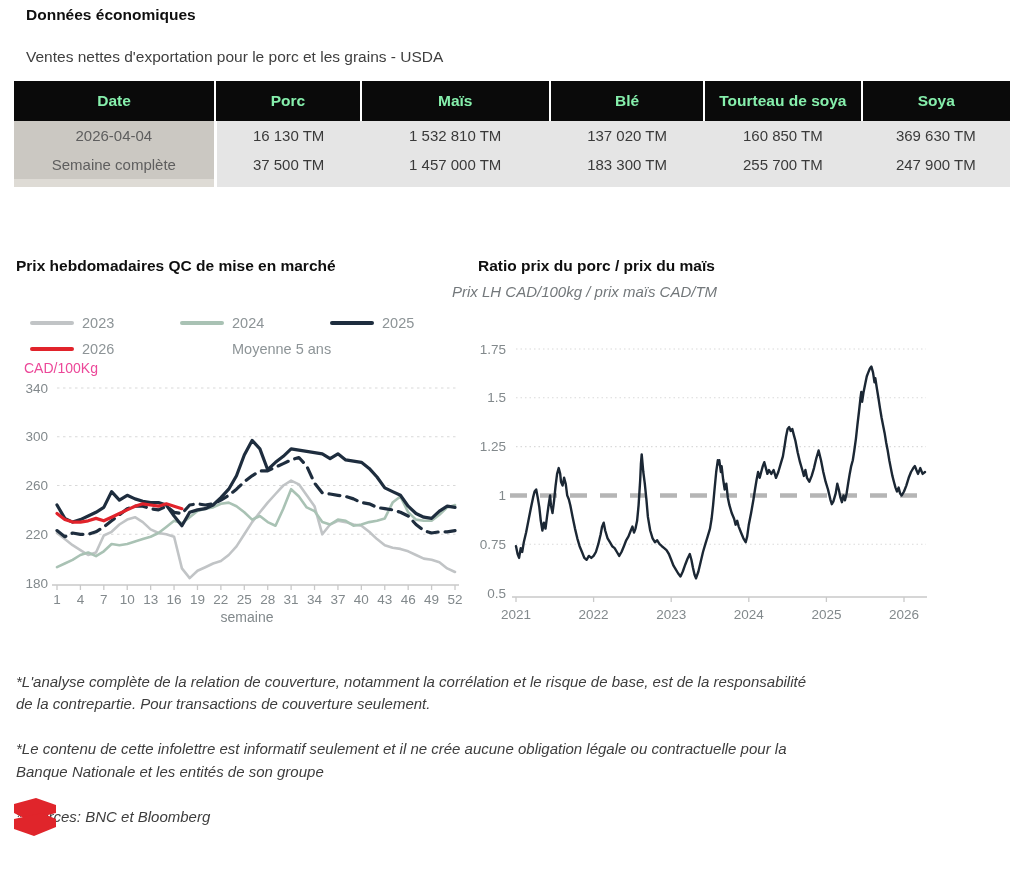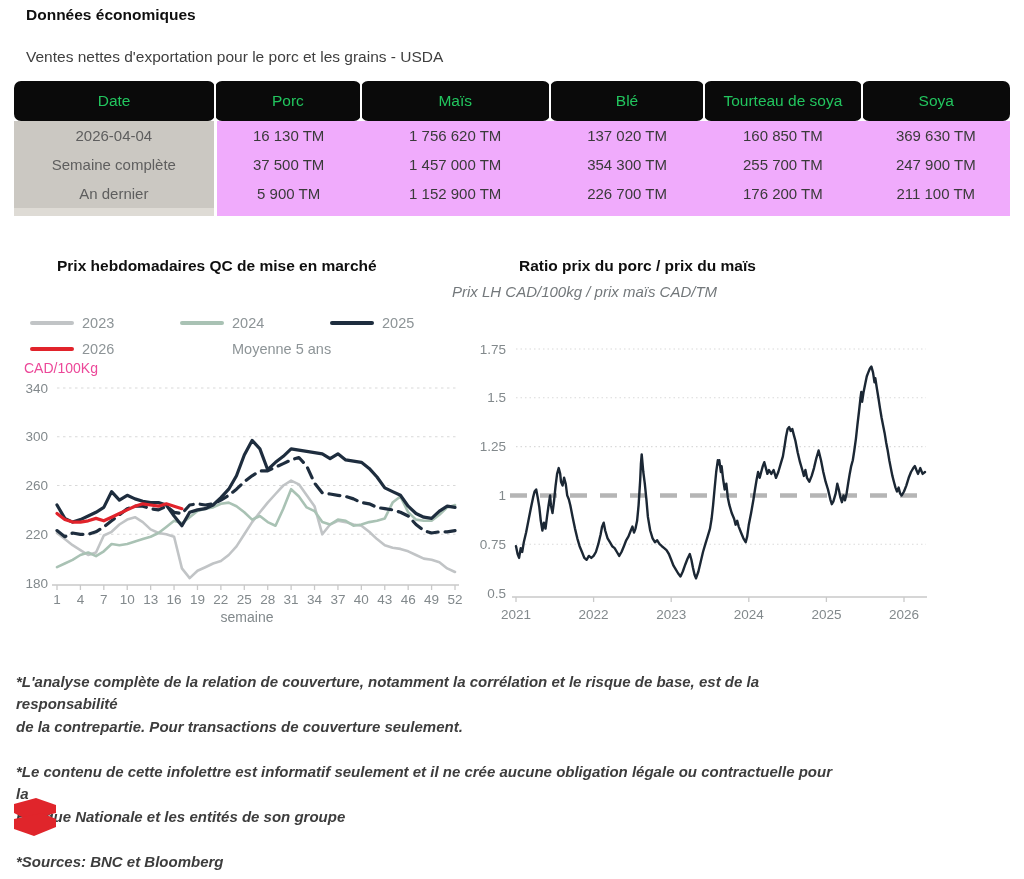--- a/index.html
+++ b/index.html
@@ -4,40 +4,40 @@
 <style>
   html,body{margin:0;padding:0;background:#fff;}
   #page{position:relative;width:1024px;height:879px;background:#fff;overflow:hidden;
         font-family:"Liberation Sans","DejaVu Sans",sans-serif;color:#111;}
   .abs{position:absolute;}
   .page-title{left:26px;top:6px;font-size:15.5px;font-weight:bold;color:#0f0f0f;}
   .subtitle{left:26px;top:48px;font-size:15.5px;color:#3f3f3f;}
 
   
   #tbl{left:14px;top:81px;width:996px;border-collapse:collapse;table-layout:fixed;}
-  #tbl th{background:#0a0a0a;color:#22c55e;font-weight:normal;font-size:15.5px;height:38px;
-          border-right:2px solid #fff;border-radius:7px;}
+  #tbl th{background:#0a0a0a;color:#86efac;font-weight:bold;font-size:15.5px;height:38px;
+          border-right:2px solid #fff;}
   #tbl th:last-child{border-right:none;}
-  #tbl td{font-size:15px;height:27px;text-align:center;background:#f0abfc;color:#3a3a3a;}
+  #tbl td{font-size:15px;height:27px;text-align:center;background:#e5e5e5;color:#3a3a3a;}
   #tbl td.rowhead{background:#cbc8c2;color:#5e5e5e;border-right:3px solid #fff;}
   #tbl tr.pad td{height:6px;}
   #tbl tr.pad td.rowhead{background:#dedbd5;}
 
-  .chart-title{font-size:15.5px;font-weight:bold;color:#0f0f0f;margin-left:41px;}
+  .chart-title{font-size:15.5px;font-weight:bold;color:#0f0f0f;}
   .chart-sub{font-size:15px;font-style:italic;color:#73787b;}
 
   .legend-item{position:absolute;display:flex;align-items:center;height:14px;}
   .legend-swatch{display:inline-block;width:44px;height:3.5px;border-radius:2px;}
   .legend-swatch.dashed{background:none !important;}
   .legend-label{margin-left:8px;font-size:14.5px;color:#8d9497;}
   .axis-unit{font-size:14px;color:#ec4899;}
 
   .foot{left:16px;top:648px;width:820px;font-size:15px;font-style:italic;color:#3d3d3d;
         line-height:22.5px;white-space:pre-line;}
-  .foot p{margin:0;font-weight:bold;}
+  .foot p{margin:0;}
 
   
   #lockup{left:14px;top:793px;height:72px;}
   svg text{font-family:"Liberation Sans","DejaVu Sans",sans-serif;}
 </style>
 </head>
 <body>
 
 <div id="page">
 
@@ -60,40 +60,32 @@
           <th>Maïs</th>
           <th>Blé</th>
           <th>Tourteau de soya</th>
           <th>Soya</th>
         </tr>
       </thead>
     <tbody>
         <tr>
           <td class="rowhead">2026-04-04</td>
           <td>16 130 TM</td>
-          <td>1 756 620 TM</td>
+          <td>1 532 810 TM</td>
           <td>137 020 TM</td>
           <td>160 850 TM</td>
           <td>369 630 TM</td>
         </tr>
         <tr>
           <td class="rowhead">Semaine complète</td>
           <td>37 500 TM</td>
           <td>1 457 000 TM</td>
-          <td>354 300 TM</td>
+          <td>183 300 TM</td>
           <td>255 700 TM</td>
           <td>247 900 TM</td>
-        </tr>
-        <tr>
-          <td class="rowhead">An dernier</td>
-          <td>5 900 TM</td>
-          <td>1 152 900 TM</td>
-          <td>226 700 TM</td>
-          <td>176 200 TM</td>
-          <td>211 100 TM</td>
         </tr>
         <tr class="pad">
           <td class="rowhead"></td>
           <td></td>
           <td></td>
           <td></td>
           <td></td>
           <td></td>
         </tr>
       </tbody>

